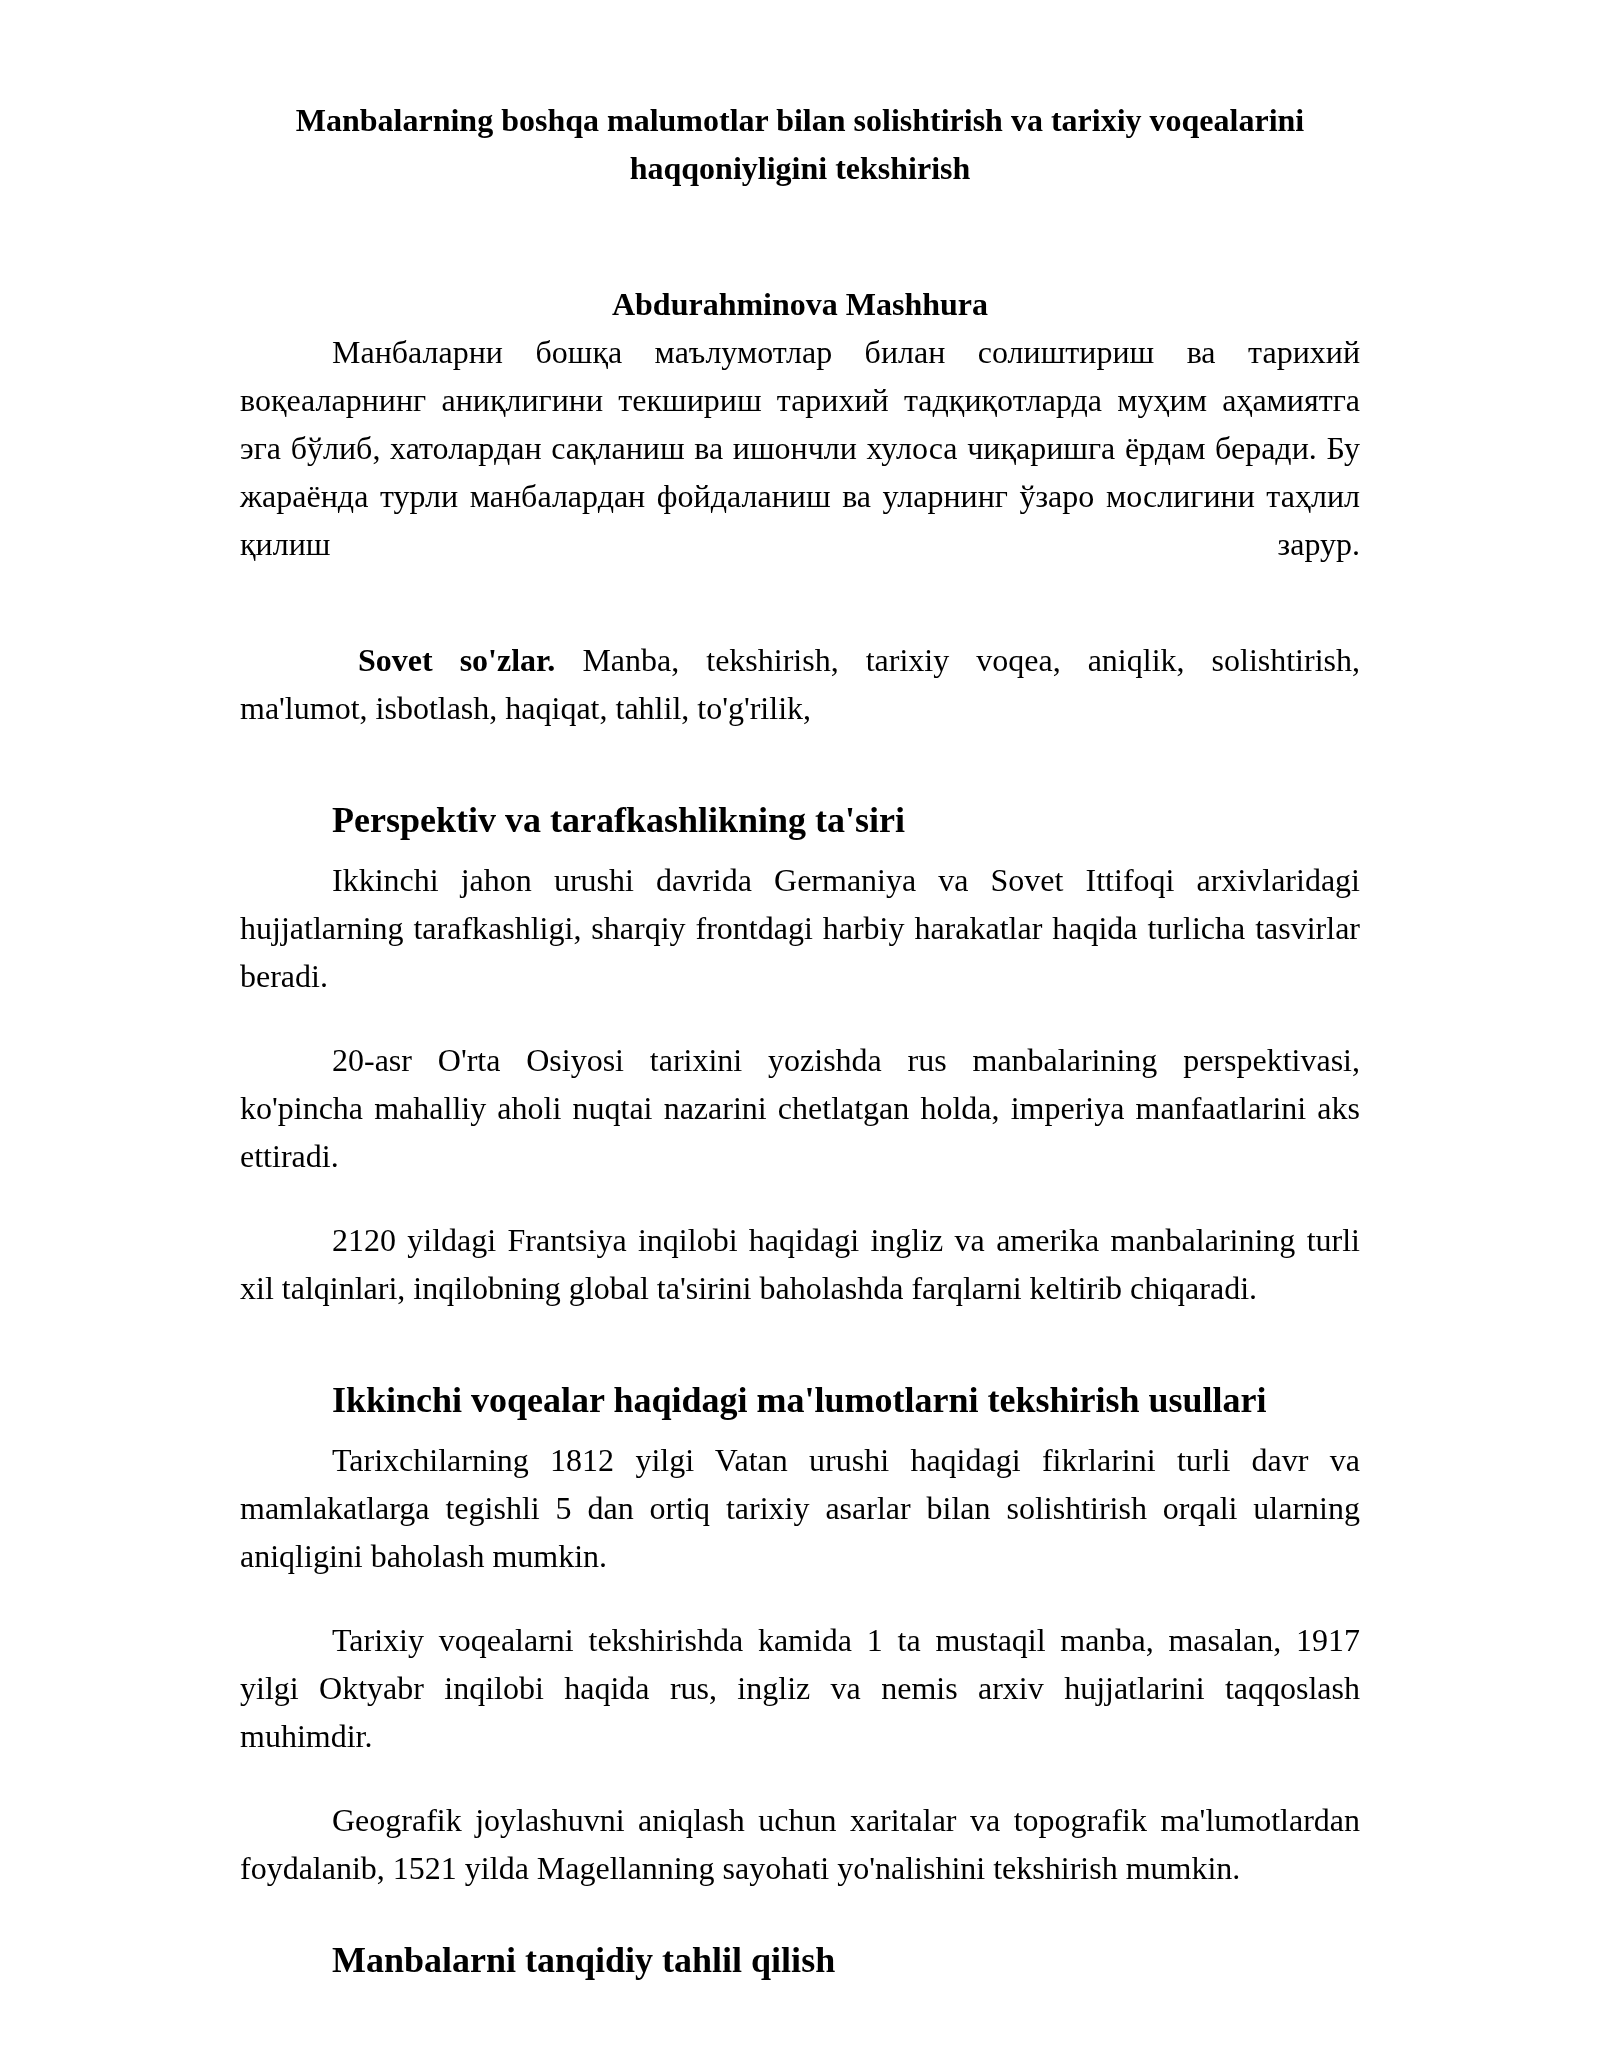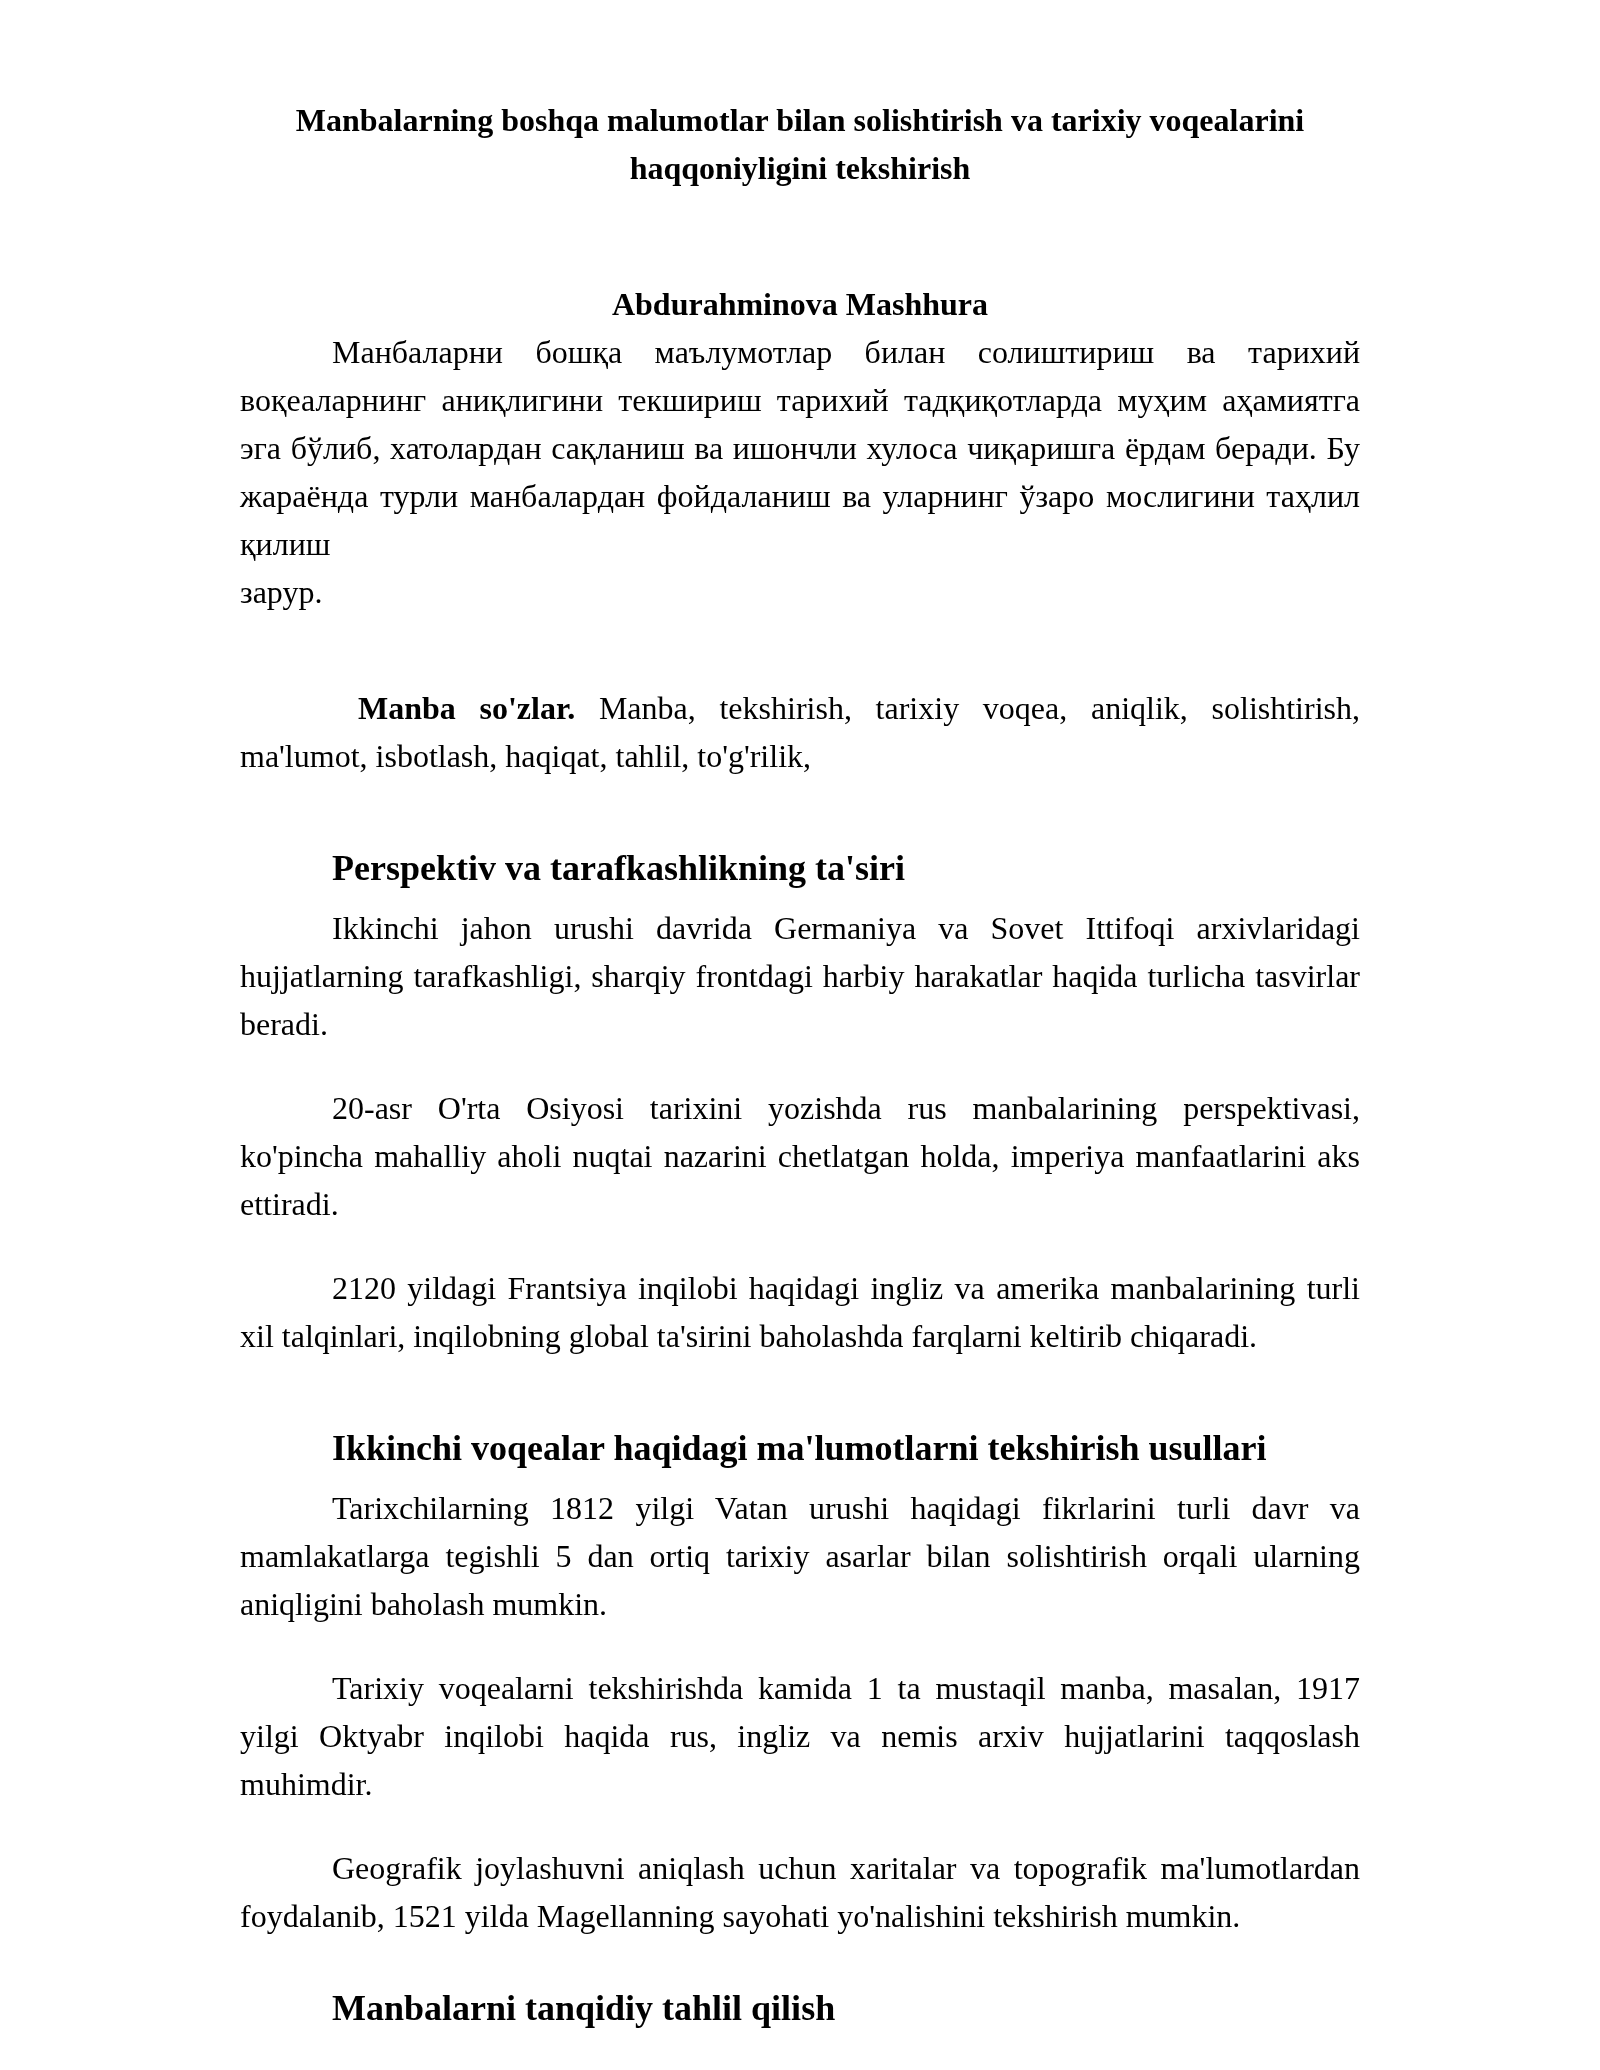--- a/index.html
+++ b/index.html
@@ -38,21 +38,20 @@
   }
   .annotation-body {
     margin: 0;
     text-align: justify;
     text-align-last: justify;
     text-indent: 92px;
   }
   .annotation-lastline {
     display: flex;
     justify-content: space-between;
-    flex-direction: column;
   }
   .keywords {
     margin: 68px 0 0 0;
     text-align: justify;
     text-indent: 118px;
   }
   .keywords .kw-label { font-weight: bold; }
   section h3 {
     margin: 64px 0 0 92px;
     font-size: 36px;
@@ -78,21 +77,21 @@
 
 
   <p class="annotation-body">Манбаларни бошқа маълумотлар билан солиштириш ва тарихий воқеаларнинг аниқлигини текшириш тарихий тадқиқотларда муҳим аҳамиятга эга бўлиб, хатолардан сақланиш ва ишончли хулоса чиқаришга ёрдам беради. Бу жараёнда турли манбалардан фойдаланиш ва уларнинг ўзаро мослигини таҳлил</p>
 
   <div class="annotation-lastline">
     <span>қилиш</span>
     <span>зарур.</span>
   </div>
 
   <p class="keywords">
-    <span class="kw-label">Manba so'zlar.</span>
+    <span class="kw-label">Sovet so'zlar.</span>
     <span>Manba, tekshirish, tarixiy voqea, aniqlik, solishtirish, ma'lumot, isbotlash, haqiqat, tahlil, to'g'rilik,</span>
   </p>
 
   <section>
     <h3>Perspektiv va tarafkashlikning ta'siri</h3>
     <p>Ikkinchi jahon urushi davrida Germaniya va Sovet Ittifoqi arxivlaridagi hujjatlarning tarafkashligi, sharqiy frontdagi harbiy harakatlar haqida turlicha tasvirlar beradi.</p>
     <p>20-asr O'rta Osiyosi tarixini yozishda rus manbalarining perspektivasi, ko'pincha mahalliy aholi nuqtai nazarini chetlatgan holda, imperiya manfaatlarini aks ettiradi.</p>
     <p>2120 yildagi Frantsiya inqilobi haqidagi ingliz va amerika manbalarining turli xil talqinlari, inqilobning global ta'sirini baholashda farqlarni keltirib chiqaradi.</p>
   </section>
 

